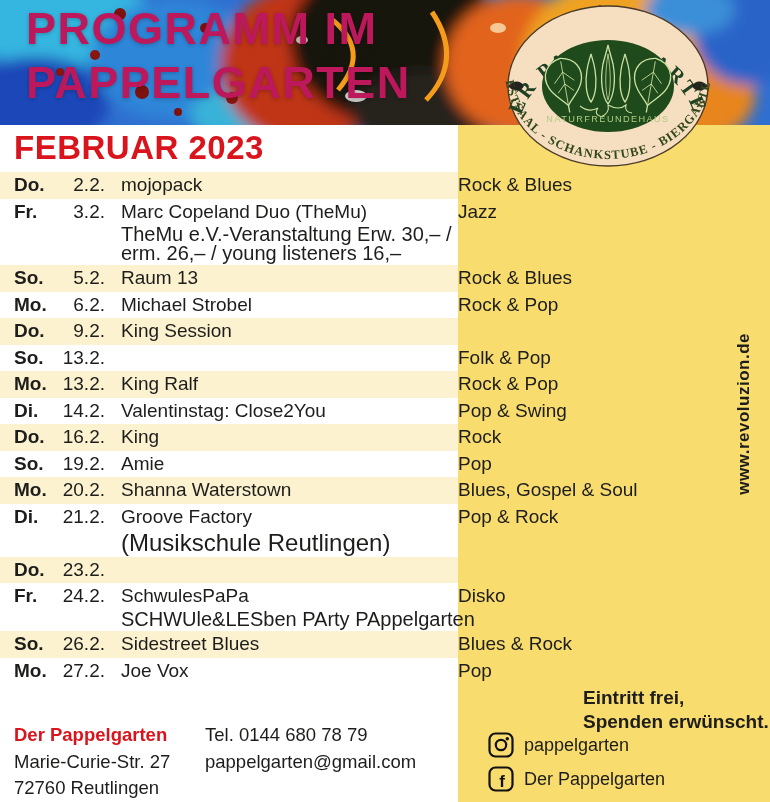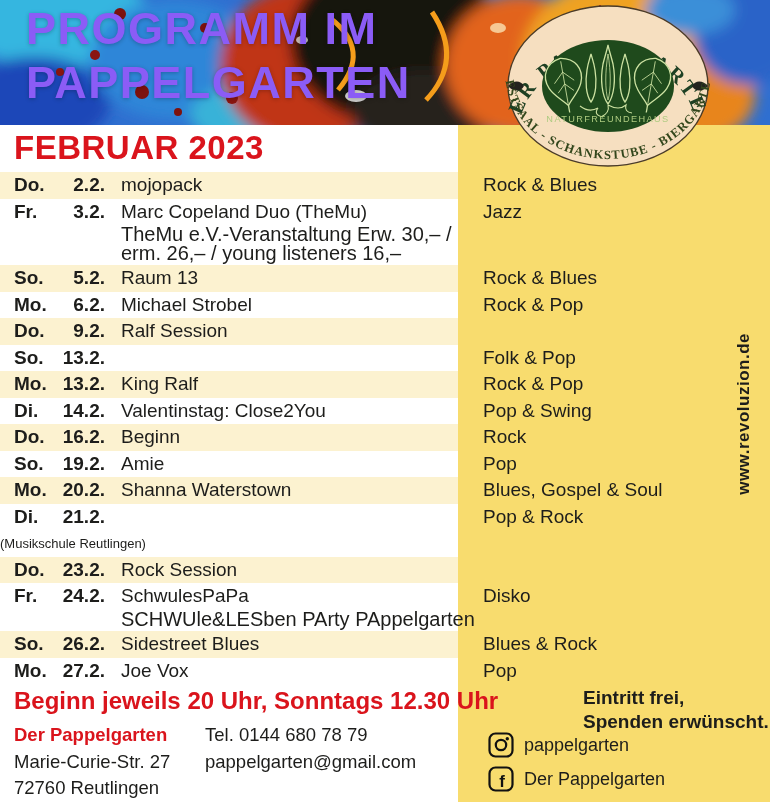--- a/index.html
+++ b/index.html
@@ -6,38 +6,38 @@
   body{font-family:"Liberation Sans",sans-serif;background:#fff;}
   .page{position:relative;width:770px;height:802px;overflow:hidden;background:#fff;
         color:var(--ink,#1d1d1b);}
   
   .yellow-panel{position:absolute;left:458px;top:0;width:312px;height:802px;
         background:var(--yellow,#f8dc6e);}
   
   .hero{position:absolute;left:0;top:0;width:770px;height:125px;overflow:hidden;}
   .hero svg{display:block;}
   .hero-title{position:absolute;left:26px;top:2px;font-size:45px;line-height:54px;
-        font-weight:bold;color:#8b5cf6;letter-spacing:1.5px;
+        font-weight:bold;color:#be185d;letter-spacing:1.5px;
         text-shadow:0 1px 4px rgba(0,0,0,.25);}
   
   .logo{position:absolute;left:504px;top:0;width:216px;height:182px;}
   
   .month{position:absolute;left:14px;top:129px;font-size:33px;font-weight:bold;
         color:var(--red,#da141c);letter-spacing:.5px;text-align:center;}
   
   .events{position:absolute;left:0;top:172px;width:770px;}
   .event-block{}
   .event-row{display:flex;}
   .row-left{width:458px;display:flex;align-items:center;height:26.5px;box-sizing:border-box;}
   .row-left.hl{background:var(--cream,#fcf2d0);}
   .c-day{width:42px;padding-left:14px;font-weight:bold;font-size:19px;flex:none;}
-  .c-date{width:49px;text-align:right;font-weight:bold;font-size:19px;flex:none;}
+  .c-date{width:49px;text-align:right;font-weight:normal;font-size:19px;flex:none;}
   .c-title{padding-left:16px;font-size:19px;white-space:nowrap;}
-  .row-genre{width:287px;padding-left:25px;font-size:19px;display:flex;align-items:center;}
-  .title2-row{height:26.5px;display:flex;align-items:center;font-size:13px;}
+  .row-genre{width:287px;font-size:19px;display:flex;align-items:center;}
+  .title2-row{height:26.5px;display:flex;align-items:center;margin-left:121px;font-size:24px;}
   .note-row{margin-left:121px;font-size:20px;line-height:18.5px;white-space:nowrap;}
   .note-gap{height:3px;}
   
   .begin{position:absolute;left:14px;top:687px;font-size:24px;font-weight:bold;
         color:var(--red,#da141c);}
   .contact-col{position:absolute;top:722px;font-size:18.5px;line-height:26.5px;}
   .contact-col.c1{left:14px;}
   .contact-col.c2{left:205px;}
   .venue-name{color:var(--red,#da141c);font-weight:bold;}
   
@@ -198,21 +198,21 @@
             <span class="c-title">Michael Strobel</span>
           </div>
           <div class="row-genre">Rock &amp; Pop</div>
         </div>
       </div>
       <div class="event-block">
         <div class="event-row">
           <div class="row-left hl">
             <span class="c-day">Do.</span>
             <span class="c-date">9.2.</span>
-            <span class="c-title">Ralf Session</span>
+            <span class="c-title">King Session</span>
           </div>
           <div class="row-genre"></div>
         </div>
       </div>
       <div class="event-block">
         <div class="event-row">
           <div class="row-left">
             <span class="c-day">So.</span>
             <span class="c-date">13.2.</span>
           </div>
@@ -237,21 +237,21 @@
             <span class="c-title">Valentinstag: Close2You</span>
           </div>
           <div class="row-genre">Pop &amp; Swing</div>
         </div>
       </div>
       <div class="event-block">
         <div class="event-row">
           <div class="row-left hl">
             <span class="c-day">Do.</span>
             <span class="c-date">16.2.</span>
-            <span class="c-title">Beginn</span>
+            <span class="c-title">King</span>
           </div>
           <div class="row-genre">Rock</div>
         </div>
       </div>
       <div class="event-block">
         <div class="event-row">
           <div class="row-left">
             <span class="c-day">So.</span>
             <span class="c-date">19.2.</span>
             <span class="c-title">Amie</span>
@@ -267,31 +267,31 @@
             <span class="c-title">Shanna Waterstown</span>
           </div>
           <div class="row-genre">Blues, Gospel &amp; Soul</div>
         </div>
       </div>
       <div class="event-block">
         <div class="event-row">
           <div class="row-left">
             <span class="c-day">Di.</span>
             <span class="c-date">21.2.</span>
+            <span class="c-title">Groove Factory</span>
           </div>
           <div class="row-genre">Pop &amp; Rock</div>
         </div>
         <div class="title2-row">(Musikschule Reutlingen)</div>
       </div>
       <div class="event-block">
         <div class="event-row">
           <div class="row-left hl">
             <span class="c-day">Do.</span>
             <span class="c-date">23.2.</span>
-            <span class="c-title">Rock Session</span>
           </div>
           <div class="row-genre"></div>
         </div>
       </div>
       <div class="event-block">
         <div class="event-row">
           <div class="row-left">
             <span class="c-day">Fr.</span>
             <span class="c-date">24.2.</span>
             <span class="c-title">SchwulesPaPa</span>
@@ -316,21 +316,20 @@
           <div class="row-left">
             <span class="c-day">Mo.</span>
             <span class="c-date">27.2.</span>
             <span class="c-title">Joe Vox</span>
           </div>
           <div class="row-genre">Pop</div>
         </div>
       </div>
     </div>
 
-  <div class="begin">Beginn jeweils 20 Uhr, Sonntags 12.30 Uhr</div>
   <div class="contact-col c1">
     <div class="venue-name">Der Pappelgarten</div>
     <div>Marie-Curie-Str. 27</div>
     <div>72760 Reutlingen</div>
   </div>
   <div class="contact-col c2">
     <div>Tel. 0144 680 78 79</div>
     <div>pappelgarten@gmail.com</div>
   </div>
 

